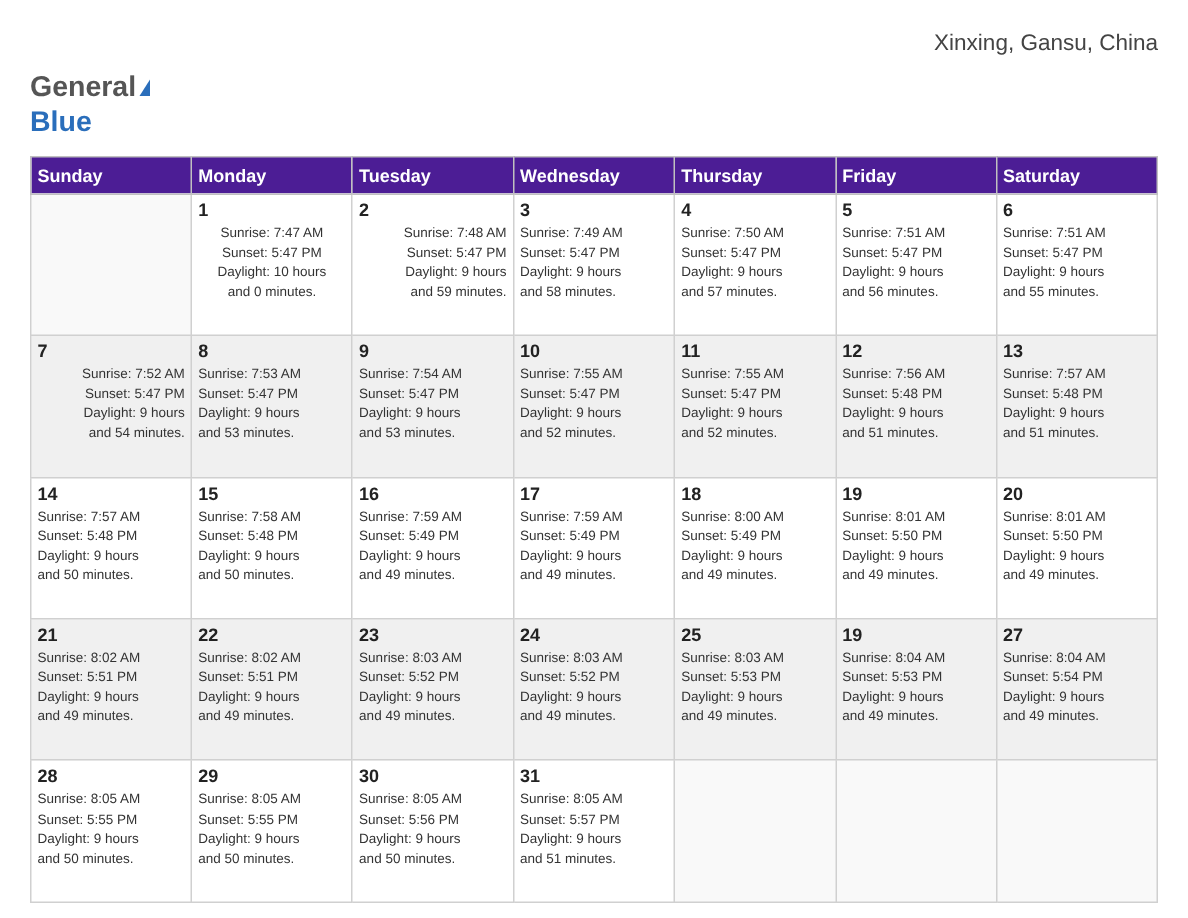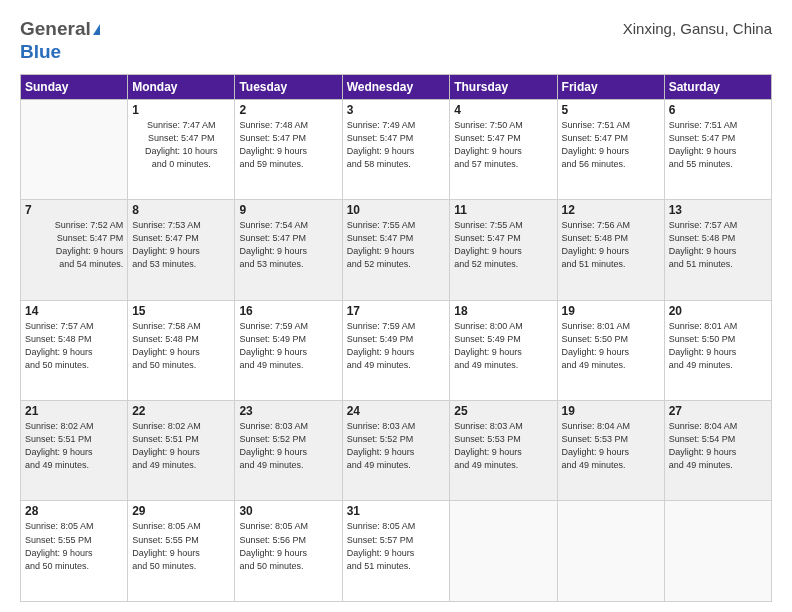--- a/index.html
+++ b/index.html
@@ -83,21 +83,21 @@
     .row-shaded td {
       background: #f0f0f0;
     }
   </style>
 </head>
 <body>
 
 <div class="page">
   <div class="header">
     <div class="logo">
-      <div style="font-size:19px; font-weight:bold; line-height:1.2;">
+      <div style="font-size:19px; font-weight:bold; line-height:1.2;margin-top:30px;">
         <span style="color:#555;">General</span><span style="display:inline-block; margin-left:2px; vertical-align:middle; width:0; height:0; border-left:7px solid transparent; border-right:0px solid transparent; border-bottom:11px solid #2a6ebb;"></span>
       </div>
       <div style="font-size:19px; font-weight:bold; color:#2a6ebb; line-height:1.2;">
         <span>Blue</span>
       </div>
     </div>
     <div class="title-block">
       <div class="location">Xinxing, Gansu, China</div>
     </div>
   </div>
@@ -119,21 +119,21 @@
           <td class="empty"></td>
           <td>
             <span class="day-num">1</span>
             <div class="cell-text" style="white-space: pre-line; text-align: center;">Sunrise: 7:47 AM
 Sunset: 5:47 PM
 Daylight: 10 hours
 and 0 minutes.</div>
           </td>
           <td>
             <span class="day-num">2</span>
-            <div class="cell-text" style="white-space: pre-line;">Sunrise: 7:48 AM
+            <div class="cell-text" style="white-space: pre-line; text-align: right;">Sunrise: 7:48 AM
 Sunset: 5:47 PM
 Daylight: 9 hours
 and 59 minutes.</div>
           </td>
           <td>
             <span class="day-num">3</span>
             <div class="cell-text" style="white-space: pre-line;">Sunrise: 7:49 AM
 Sunset: 5:47 PM
 Daylight: 9 hours
 and 58 minutes.</div>

